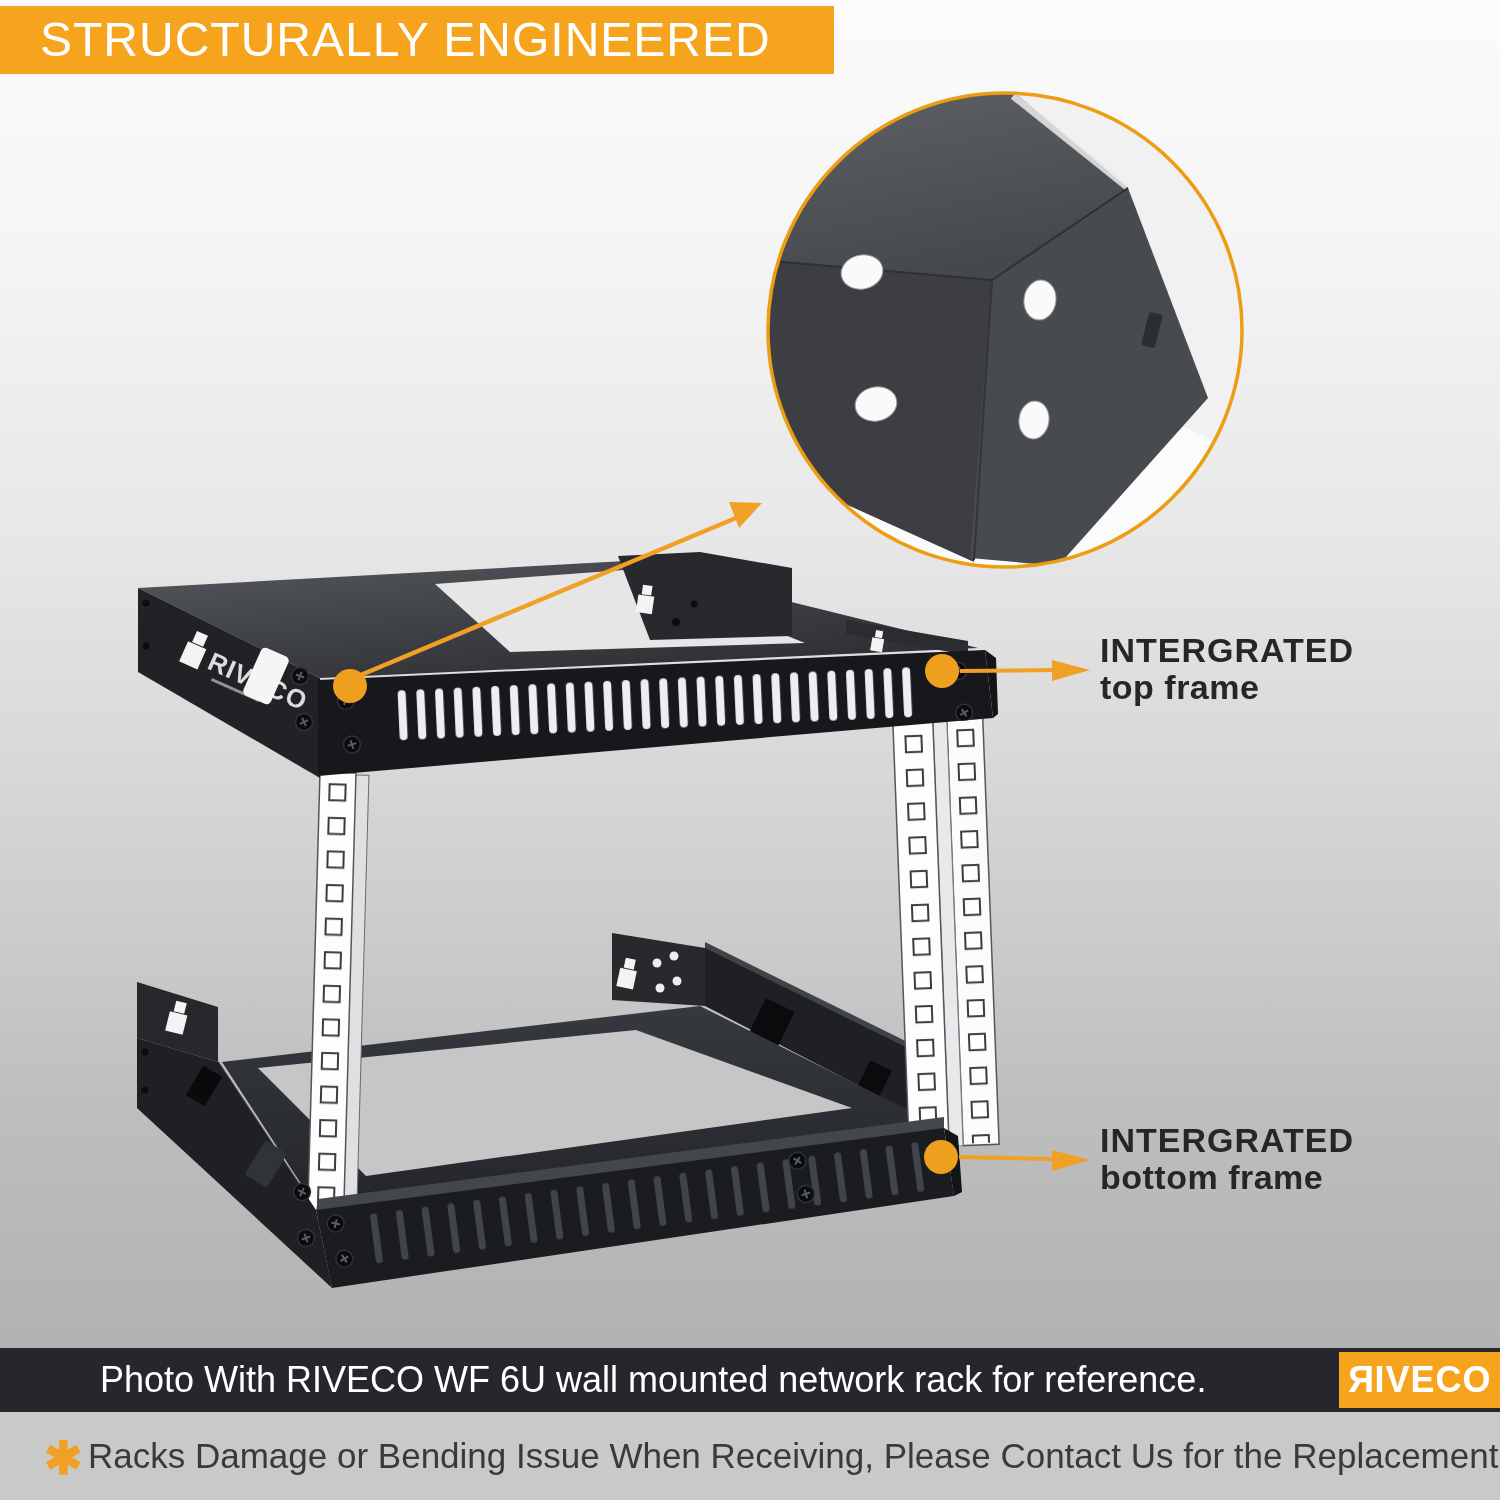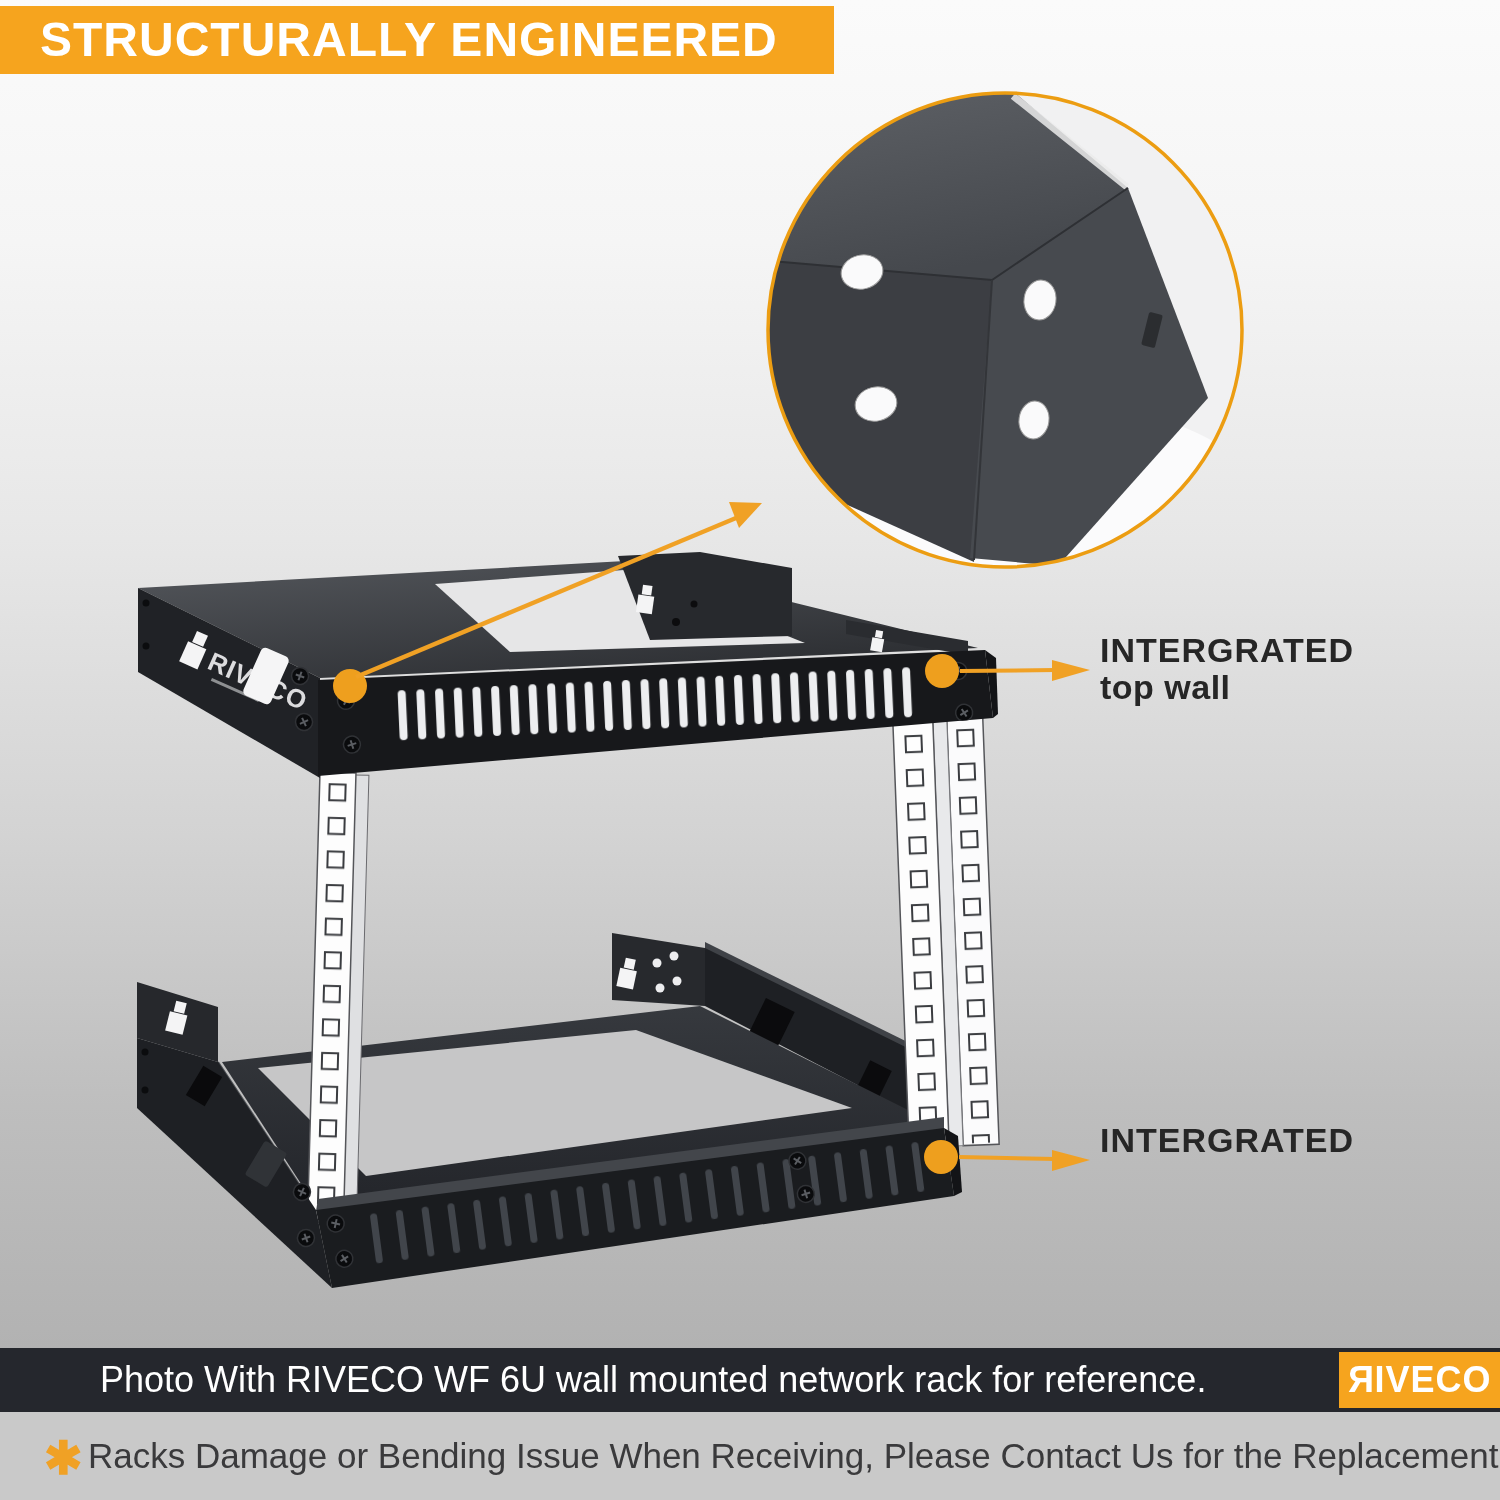--- a/index.html
+++ b/index.html
@@ -8,21 +8,21 @@
     font-family:"Liberation Sans", sans-serif;
     background:#ffffff;
   }
   .main{
     position:absolute;left:0;top:0;width:1500px;height:1348px;
     background:linear-gradient(180deg,#fbfbfb 0%,#f5f5f5 18%,#e7e7e7 40%,#d3d3d3 62%,#bebebe 82%,#b2b2b2 100%);
   }
   .banner{
     position:absolute;left:0;top:6px;width:834px;height:68px;
     background:#F6A41E;color:#ffffff;
-    font-size:48px;font-weight:bold;letter-spacing:1px;
+    font-size:48px;font-weight:normal;letter-spacing:1px;
     line-height:68px;padding-left:40px;box-sizing:border-box;
     white-space:nowrap;
   }
   svg.photo{position:absolute;left:0;top:0;}
   .callout{
     position:absolute;left:1100px;color:#262626;
     font-size:34px;line-height:37px;letter-spacing:0.5px;font-weight:bold;
   }
   .callout .c1{letter-spacing:1px;}
   .callout-top{top:632px;}
@@ -263,25 +263,26 @@
         </g>
       </g>
     </svg>
 
     <div class="banner">
       <span>STRUCTURALLY ENGINEERED</span>
     </div>
 
     <div class="callout callout-top">
       <div class="c1">INTERGRATED</div>
-      <div class="c2">top wall</div>
+      <div class="c2">top frame</div>
     </div>
 
     <div class="callout callout-bottom">
       <div class="c1">INTERGRATED</div>
+      <div class="c2">bottom frame</div>
     </div>
   </div>
 
   <div class="caption-bar">
     <span class="caption">Photo With RIVECO WF 6U wall mounted network rack for reference.</span>
     <div class="logo-box">
       <span class="flip">R</span><span>IVECO</span>
     </div>
   </div>
 

